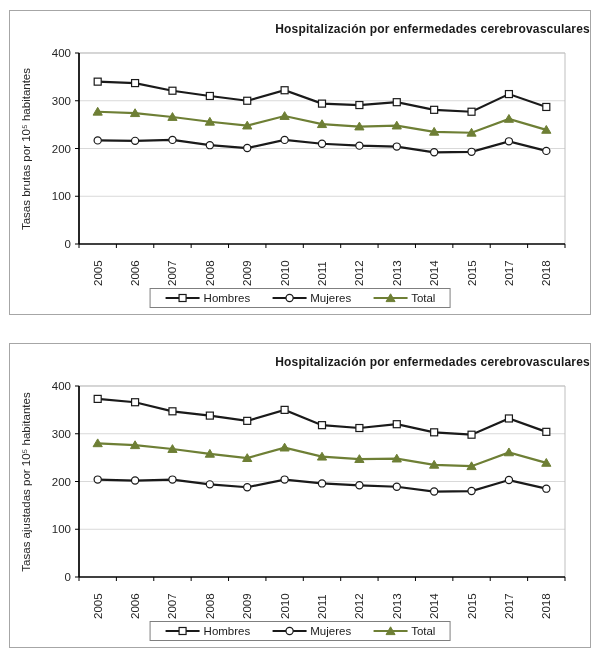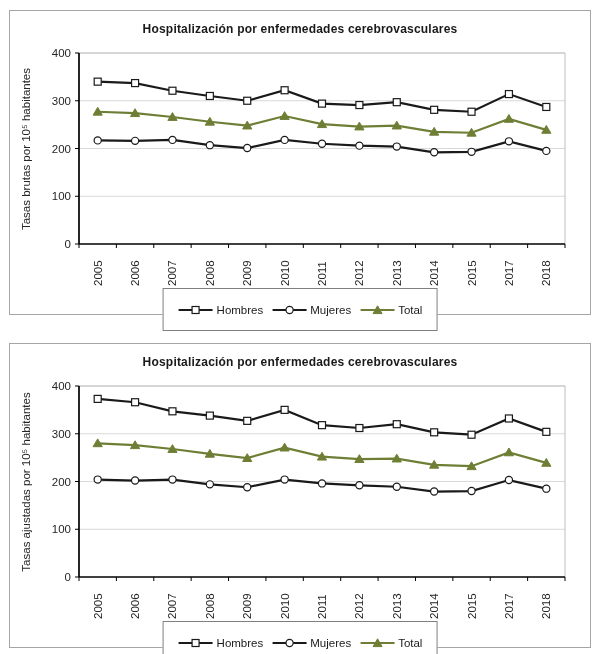--- a/index.html
+++ b/index.html
@@ -6,37 +6,37 @@
   body { font-family: "Liberation Sans", sans-serif; }
   .stage { position:relative; width:605px; height:654px; background:#ffffff; overflow:hidden; }
   .panel {
     position:absolute; left:9px; width:580px; height:303px;
     background:#ffffff; border:1px solid #a6a6a6;
   }
   .panel.top { top:10px; }
   .panel.bottom { top:343px; }
   .chart-title {
     position:absolute; top:11px; left:0; width:100%;
-    text-align:center; font-size:12px; font-weight:bold; color:#1a1a1a;
+    text-align:right; font-size:12px; font-weight:bold; color:#1a1a1a;
     letter-spacing:0.2px;
   }
   .ylabel-wrap {
     position:absolute; left:8px; top:42px; width:16px; height:191px;
     display:flex; align-items:center; justify-content:center;
   }
   .ylabel-wrap span {
     display:block; transform:rotate(-90deg); white-space:nowrap;
     font-size:11.5px; color:#262626;
   }
   svg.plot { position:absolute; left:0; top:0; width:580px; height:303px; }
   .tick { font-family:"Liberation Sans", sans-serif; font-size:11.5px; fill:#262626; }
   .legend {
     position:absolute; top:277px; left:50%; transform:translateX(-50%);
-    height:43px; box-sizing:border-box; border:1px solid #7f7f7f; background:#ffffff;
-    display:flex; align-items:center; gap:8px; padding:0 14px;
+    height:20px; box-sizing:border-box; border:1px solid #7f7f7f; background:#ffffff;
+    display:flex; align-items:center; gap:21px; padding:0 14px;
     font-size:11.5px; color:#1a1a1a; white-space:nowrap;
   }
   .legend-item { display:flex; align-items:center; gap:3px; }
 </style>
 </head>
 <body>
 
 <div class="stage">
 
   <div class="panel top">

